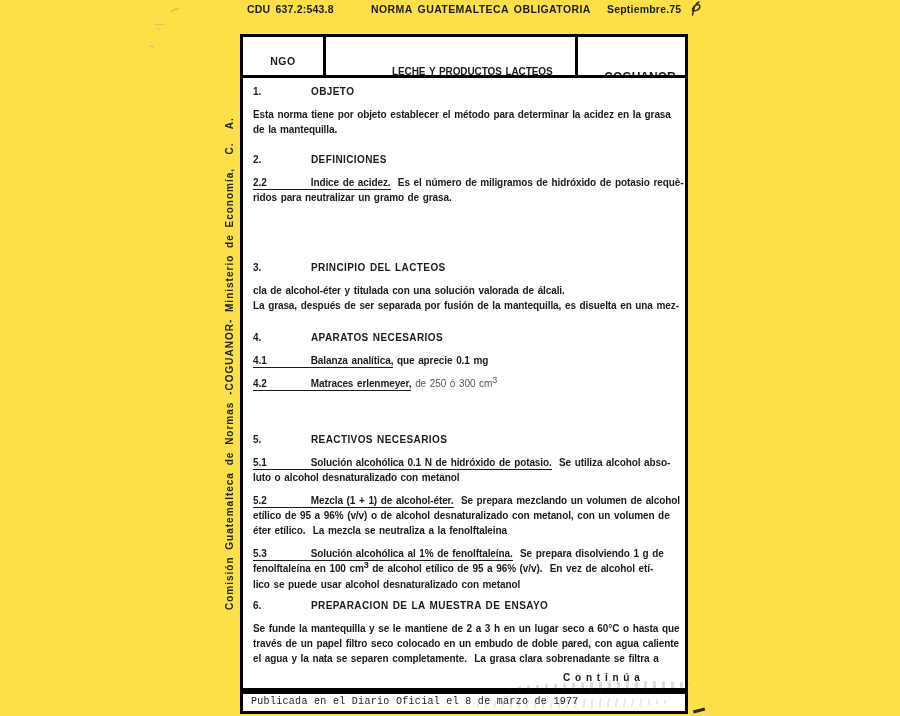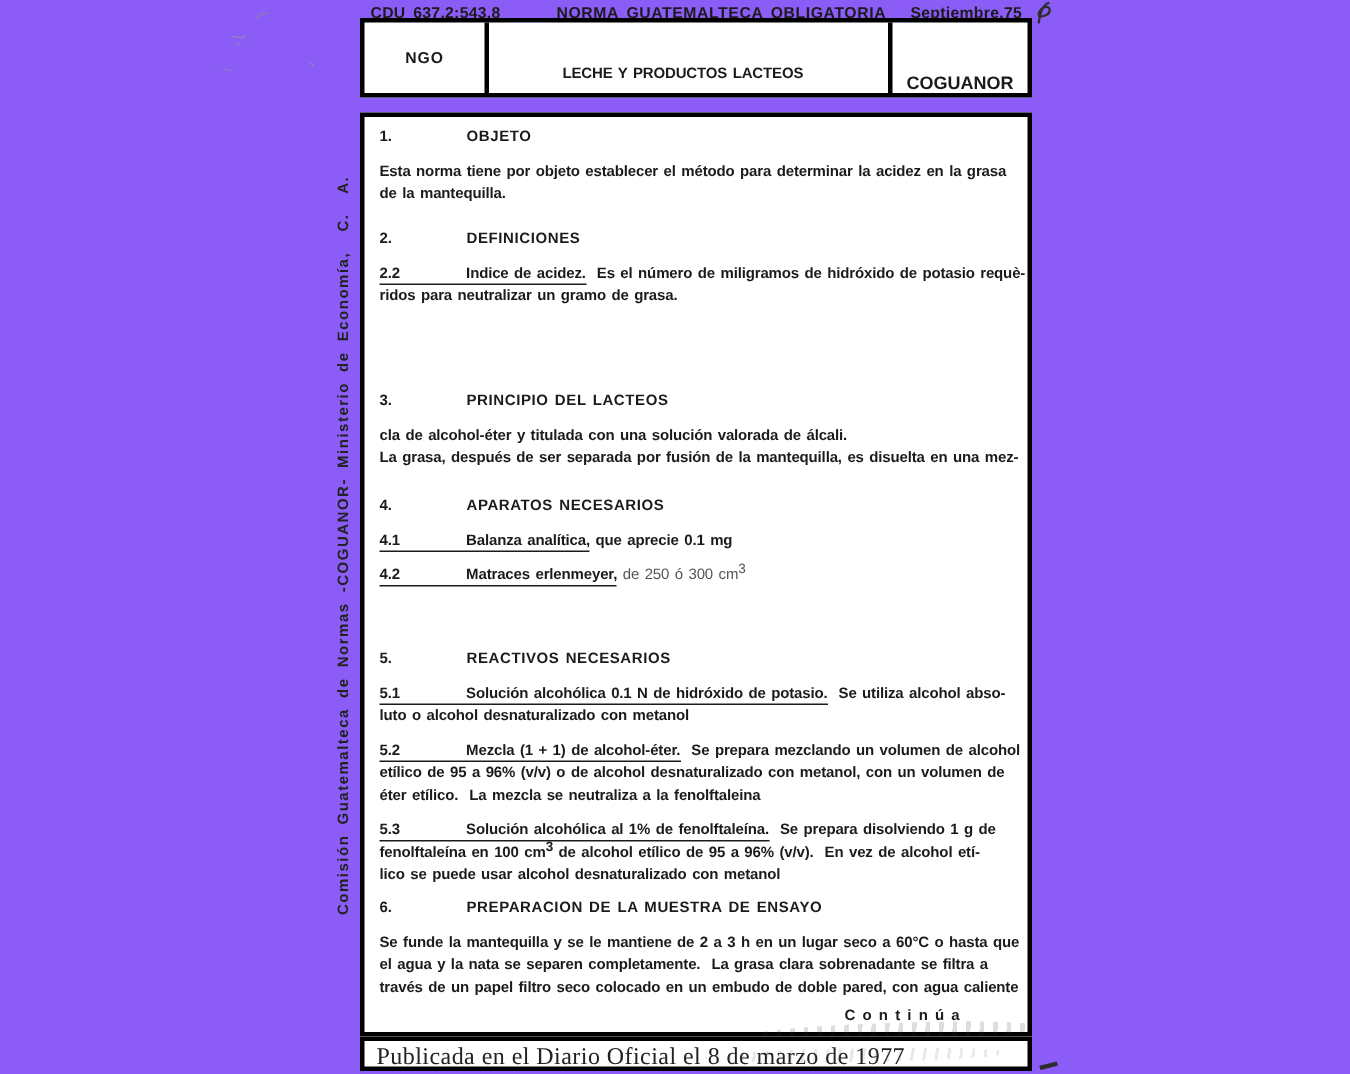--- a/index.html
+++ b/index.html
@@ -1,31 +1,31 @@
 <!DOCTYPE html>
 <html><head>
 <meta charset="utf-8">
 <style>
   html,body{margin:0;padding:0;background:#e8e8e8;}
   .page{
-    position:relative;width:900px;height:716px;background:#8b5cf6;overflow:hidden;
+    position:relative;width:900px;height:716px;background:#fde047;overflow:hidden;
     font-family:"Liberation Sans",sans-serif;color:#1b1b1b;
   }
   
   .meta{position:absolute;top:3px;font-size:10.5px;font-weight:bold;letter-spacing:.2px;word-spacing:2px;white-space:pre;}
   .meta-cdu{left:247px;}
   .meta-norm{left:371px;letter-spacing:.4px;}
   .meta-date{left:607px;text-align:right;}
   .hand-mark{position:absolute;left:681px;top:0px;}
   
   .pencil{position:absolute;left:143px;top:2px;opacity:.5;}
   
   .htable{
-    position:absolute;left:240px;top:12px;width:448px;height:53px;box-sizing:border-box;
-    border:3px solid #000;display:flex;background:#fff;
+    position:absolute;left:240px;top:34px;width:448px;height:53px;box-sizing:border-box;
+    border:3px solid #000;display:flex;background:#fff;gap:17px;
   }
   .cell-ngo{width:80px;border-right:3px solid #000;display:flex;align-items:center;justify-content:center;
     font-size:10.5px;font-weight:bold;letter-spacing:.6px;}
   .cell-subject{flex:1;border-right:3px solid #000;padding:2px 0 0 49px;font-size:10px;font-weight:bold;
     line-height:13px;letter-spacing:-.1px;word-spacing:1px;white-space:pre;}
   .cell-cog{width:90px;text-align:center;padding-top:5px;font-size:12px;font-weight:bold;line-height:14px;white-space:pre;}
   
   .vtext{
     position:absolute;left:224px;top:610px;width:500px;height:14px;
     transform:rotate(-90deg);transform-origin:0 0;
@@ -41,21 +41,21 @@
   .htitle{letter-spacing:.4px;}
   .block{margin-top:8px;}
   .line{white-space:pre;}
   .line span{white-space:pre;}
   .u{border-bottom:1.5px solid #1b1b1b;padding-bottom:1px;}
   .f{font-weight:normal;color:#555;}
   .sup{font-size:9px;position:relative;top:-4px;}
   .continua{position:absolute;left:320px;top:594px;font-size:10px;font-weight:bold;letter-spacing:1px;white-space:pre;}
   
   .footerbox{position:absolute;left:240px;top:691px;width:448px;height:23px;box-sizing:border-box;border:3px solid #000;background:#fff;}
-  .footer-text{position:absolute;left:8px;top:2px;font-family:Liberation Serif, serif;font-size:16px;color:#222;letter-spacing:.3px;white-space:pre;}
+  .footer-text{position:absolute;left:8px;top:2px;font-family:Liberation Mono, monospace;font-size:10px;color:#222;letter-spacing:.3px;white-space:pre;}
   .smudge1{position:absolute;left:500px;top:682px;width:190px;height:12px;transform:rotate(-2deg);
     background:repeating-linear-gradient(95deg,rgba(50,50,50,.22) 0 3px,rgba(0,0,0,0) 3px 9px);opacity:.75;border-radius:45%;}
   .smudge2{position:absolute;left:470px;top:699px;width:200px;height:9px;transform:rotate(-1deg);
     background:repeating-linear-gradient(100deg,rgba(60,60,60,.16) 0 2px,rgba(0,0,0,0) 2px 8px);opacity:.7;border-radius:45%;}
   .corner-tick{position:absolute;left:693px;top:709px;width:12px;height:2.5px;background:#2d2d2d;transform:rotate(-14deg);}
 </style>
 </head>
 <body>
 
 <div class="page">
@@ -139,22 +139,22 @@
           <div class="block">
             <div class="line"><span class="u">5.3            Solución alcohólica al 1% de fenolftaleína.</span><span>  Se prepara disolviendo 1 g de</span></div>
             <div class="line"><span>fenolftaleína en 100 cm</span><span class="sup">3</span><span> de alcohol etílico de 95 a 96% (v/v).  En vez de alcohol etí-</span></div>
             <div class="line"><span>lico se puede usar alcohol desnaturalizado con metanol</span></div>
           </div>
         </div>
         <div class="sec sec6">
           <div class="hrow"><span class="hnum">6.</span><span class="htitle">PREPARACION DE LA MUESTRA DE ENSAYO</span></div>
           <div class="block">
             <div class="line"><span>Se funde la mantequilla y se le mantiene de 2 a 3 h en un lugar seco a 60°C o hasta que</span></div>
+            <div class="line"><span>través de un papel filtro seco colocado en un embudo de doble pared, con agua caliente</span></div>
             <div class="line"><span>el agua y la nata se separen completamente.  La grasa clara sobrenadante se filtra a</span></div>
-            <div class="line"><span>través de un papel filtro seco colocado en un embudo de doble pared, con agua caliente</span></div>
           </div>
         </div>
       </div>
   </div>
 
   <div class="smudge1"></div>
 
   <div class="footerbox">
     <div class="footer-text">Publicada en el Diario Oficial el 8 de marzo de 1977</div>
   </div>

